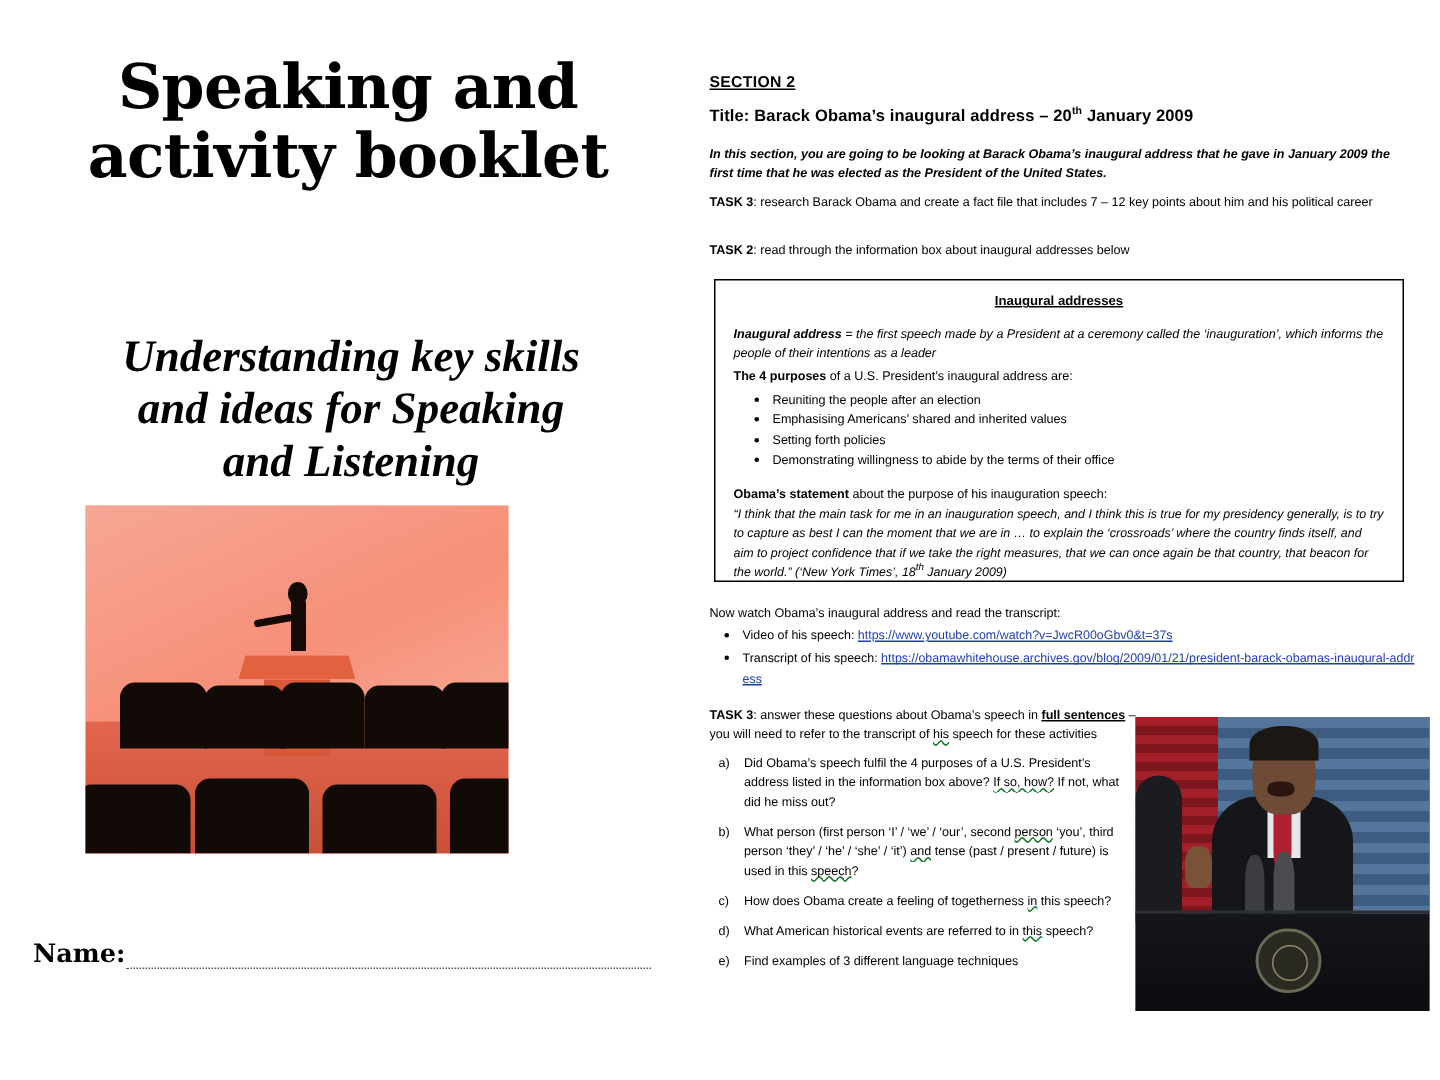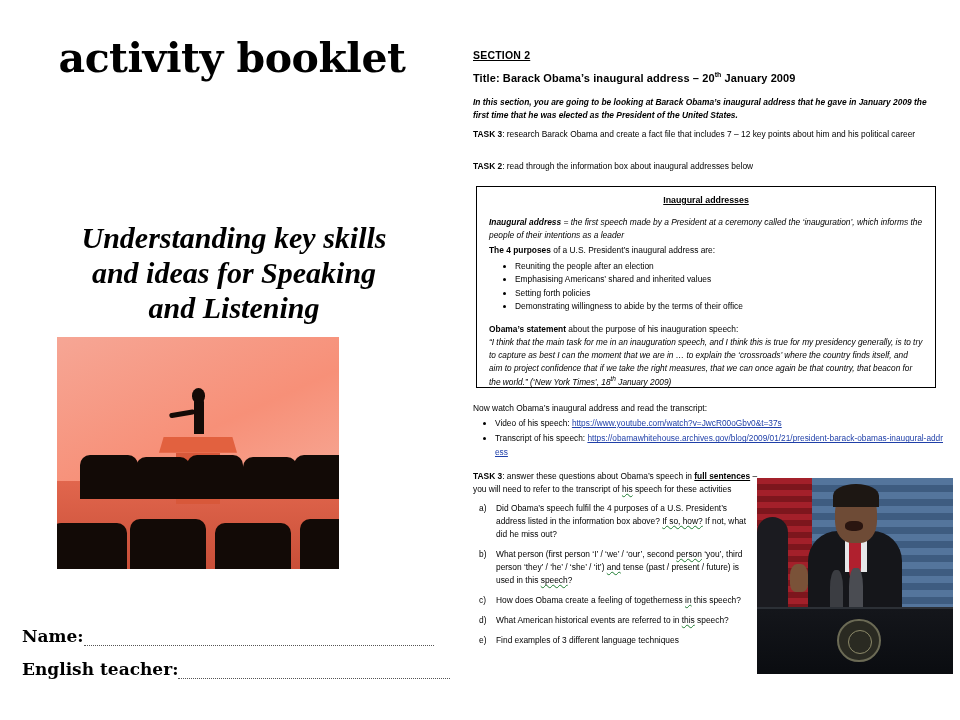--- a/index.html
+++ b/index.html
@@ -188,20 +188,21 @@
     width:56%;height:56%;border:1px solid #8d8a6a;border-radius:50%;}
 </style>
 </head>
 <body>
 
 <div class="page">
 
   <div class="left">
 
     <div class="cover-title">
+      <div>Speaking and</div>
       <div>activity booklet</div>
     </div>
 
     <div class="cover-sub">
       <div>Understanding key skills</div>
       <div>and ideas for Speaking</div>
       <div>and Listening</div>
     </div>
 
     <div class="illus">
@@ -238,23 +239,20 @@
       <div class="seat" style="left:-2%;width:76px;height:46px;bottom:0;"></div>
       <div class="seat" style="left:26%;width:76px;height:50px;bottom:0;"></div>
       <div class="seat" style="left:56%;width:76px;height:46px;bottom:0;"></div>
       <div class="seat" style="left:86%;width:76px;height:50px;bottom:0;"></div>
     </div>
 
     <div class="namebox" style="top:626px;">
       <span class="namelabel">Name:</span><span class="dots" style="width:350px;"></span>
     </div>
 
-    <div class="namebox" style="top:659px;">
-      <span class="namelabel">English teacher:</span><span class="dots" style="width:272px;"></span>
-    </div>
   </div>
 
   <div class="right">
 
     <div class="sec-head">SECTION 2</div>
 
     <div class="title-line">
       <span>Title: Barack Obama’s inaugural address – 20</span><sup>th</sup><span> January 2009</span>
     </div>
 

